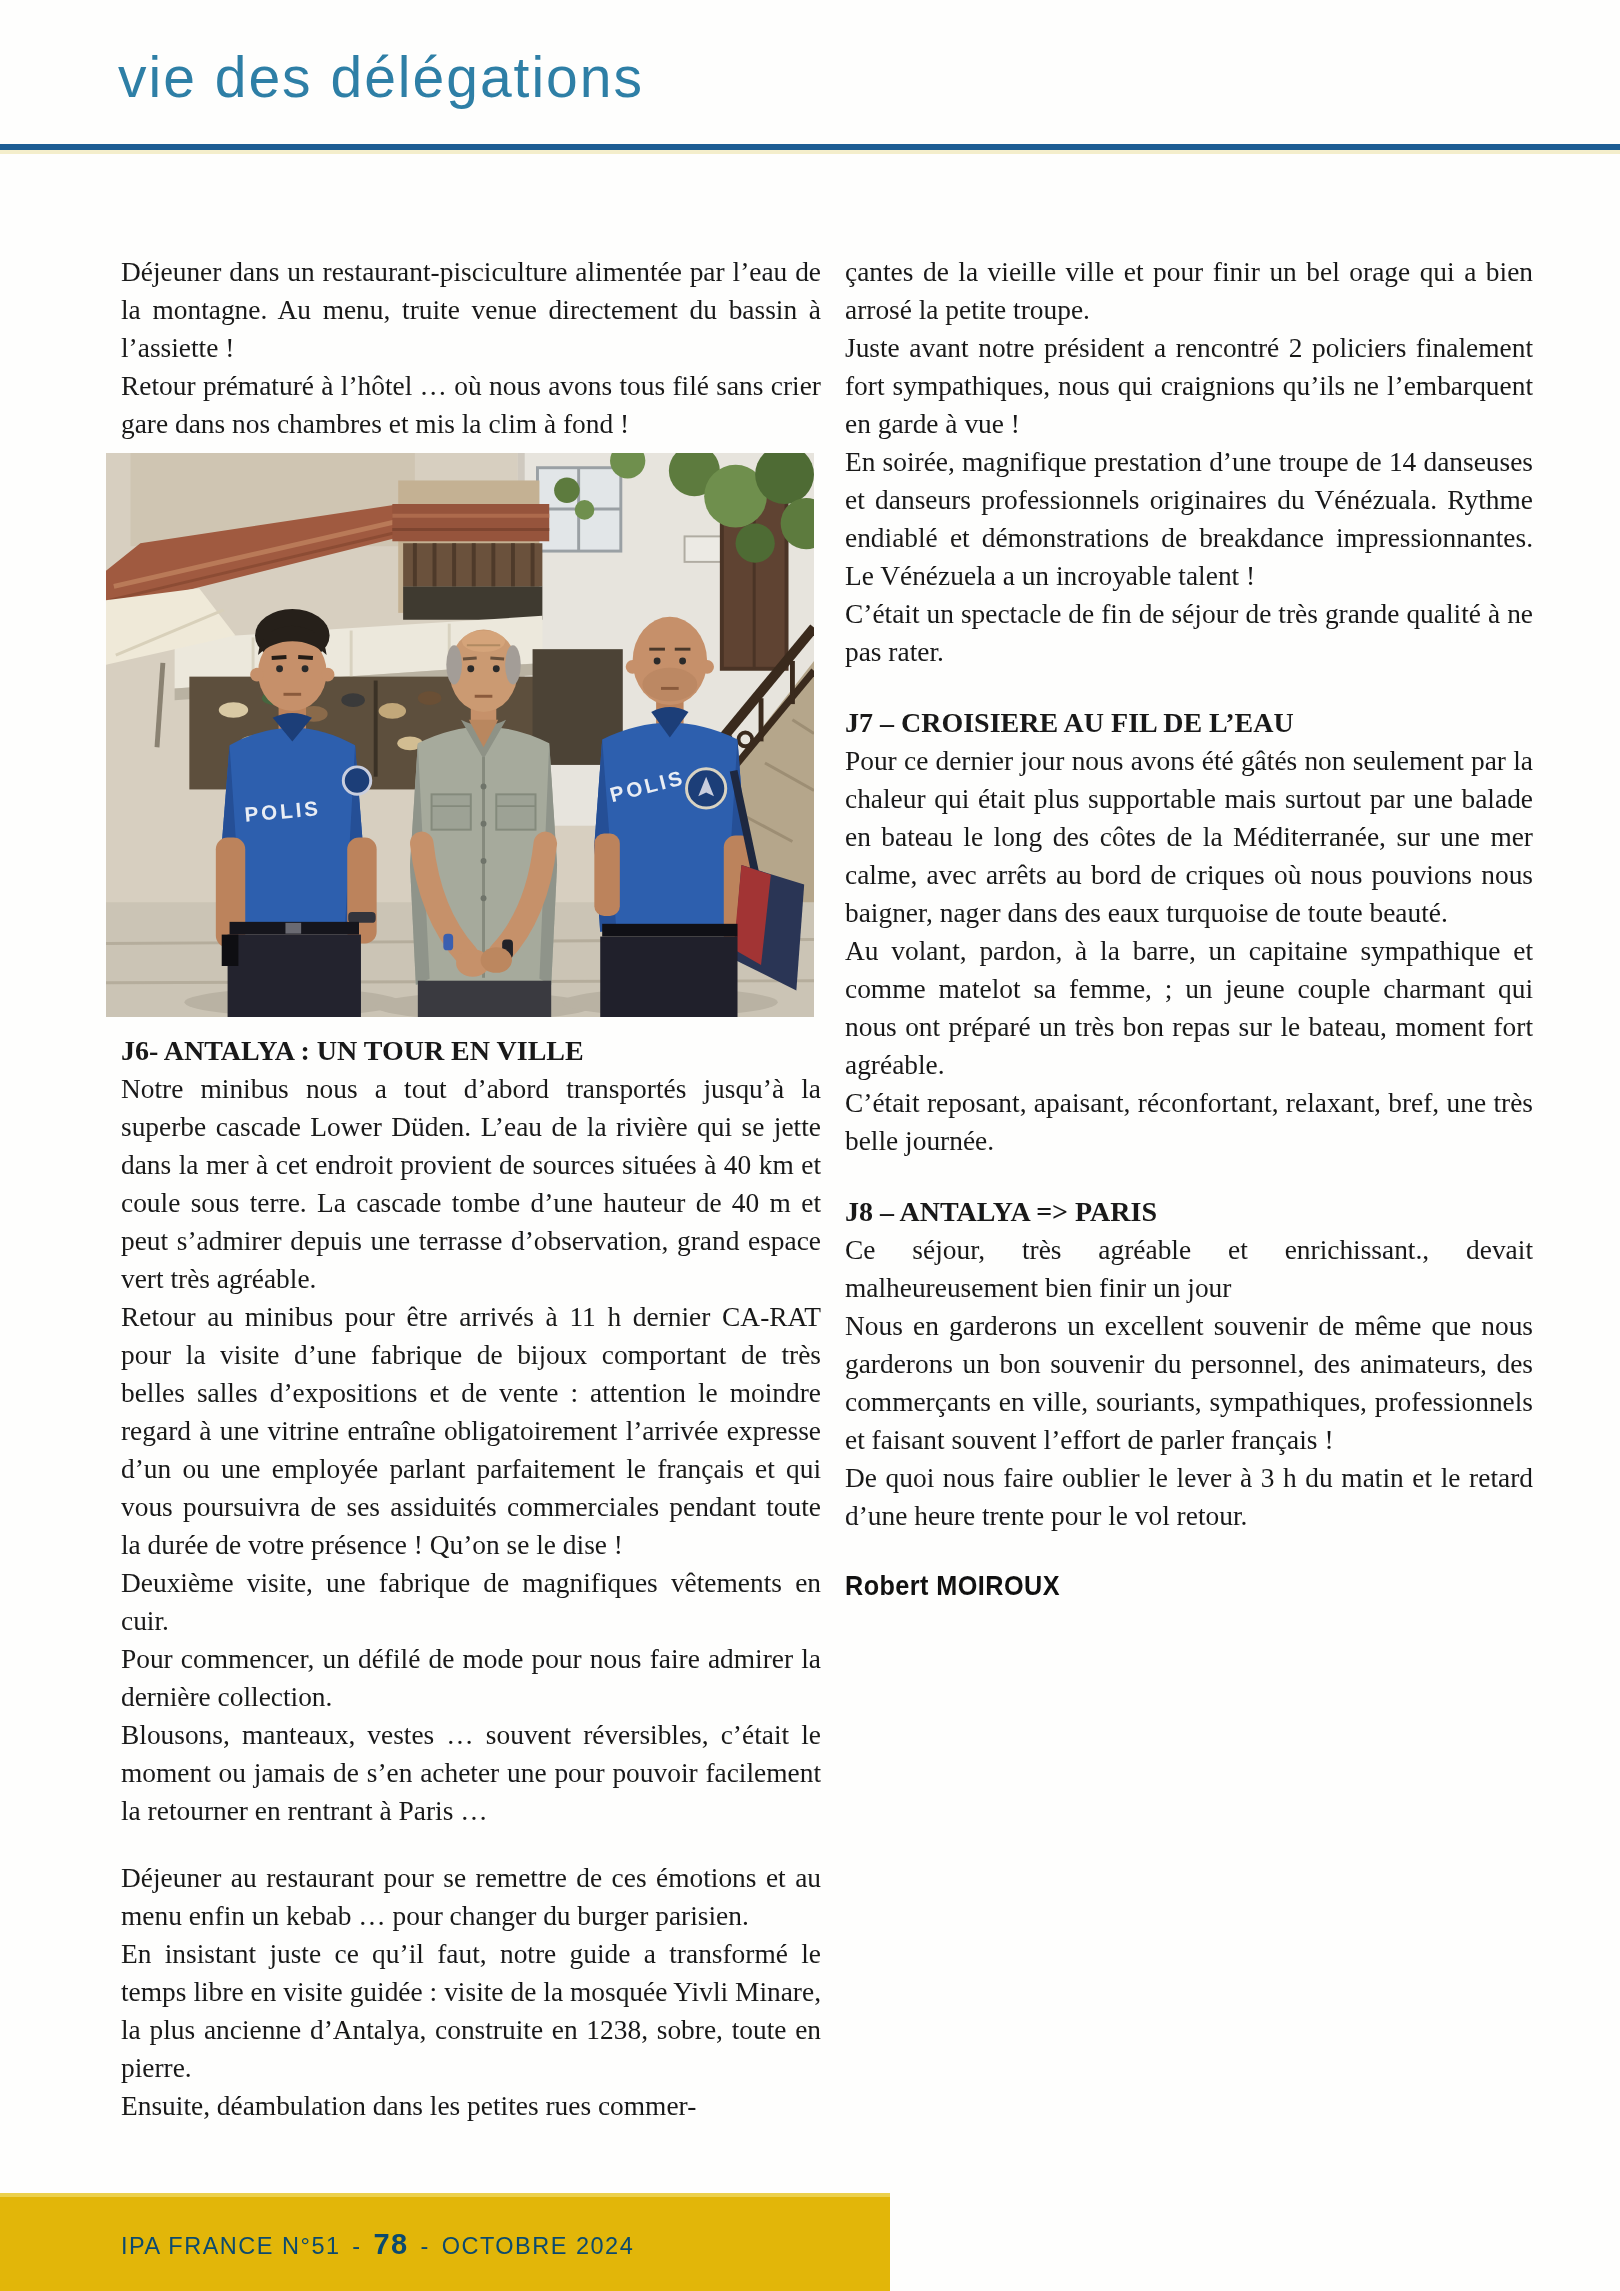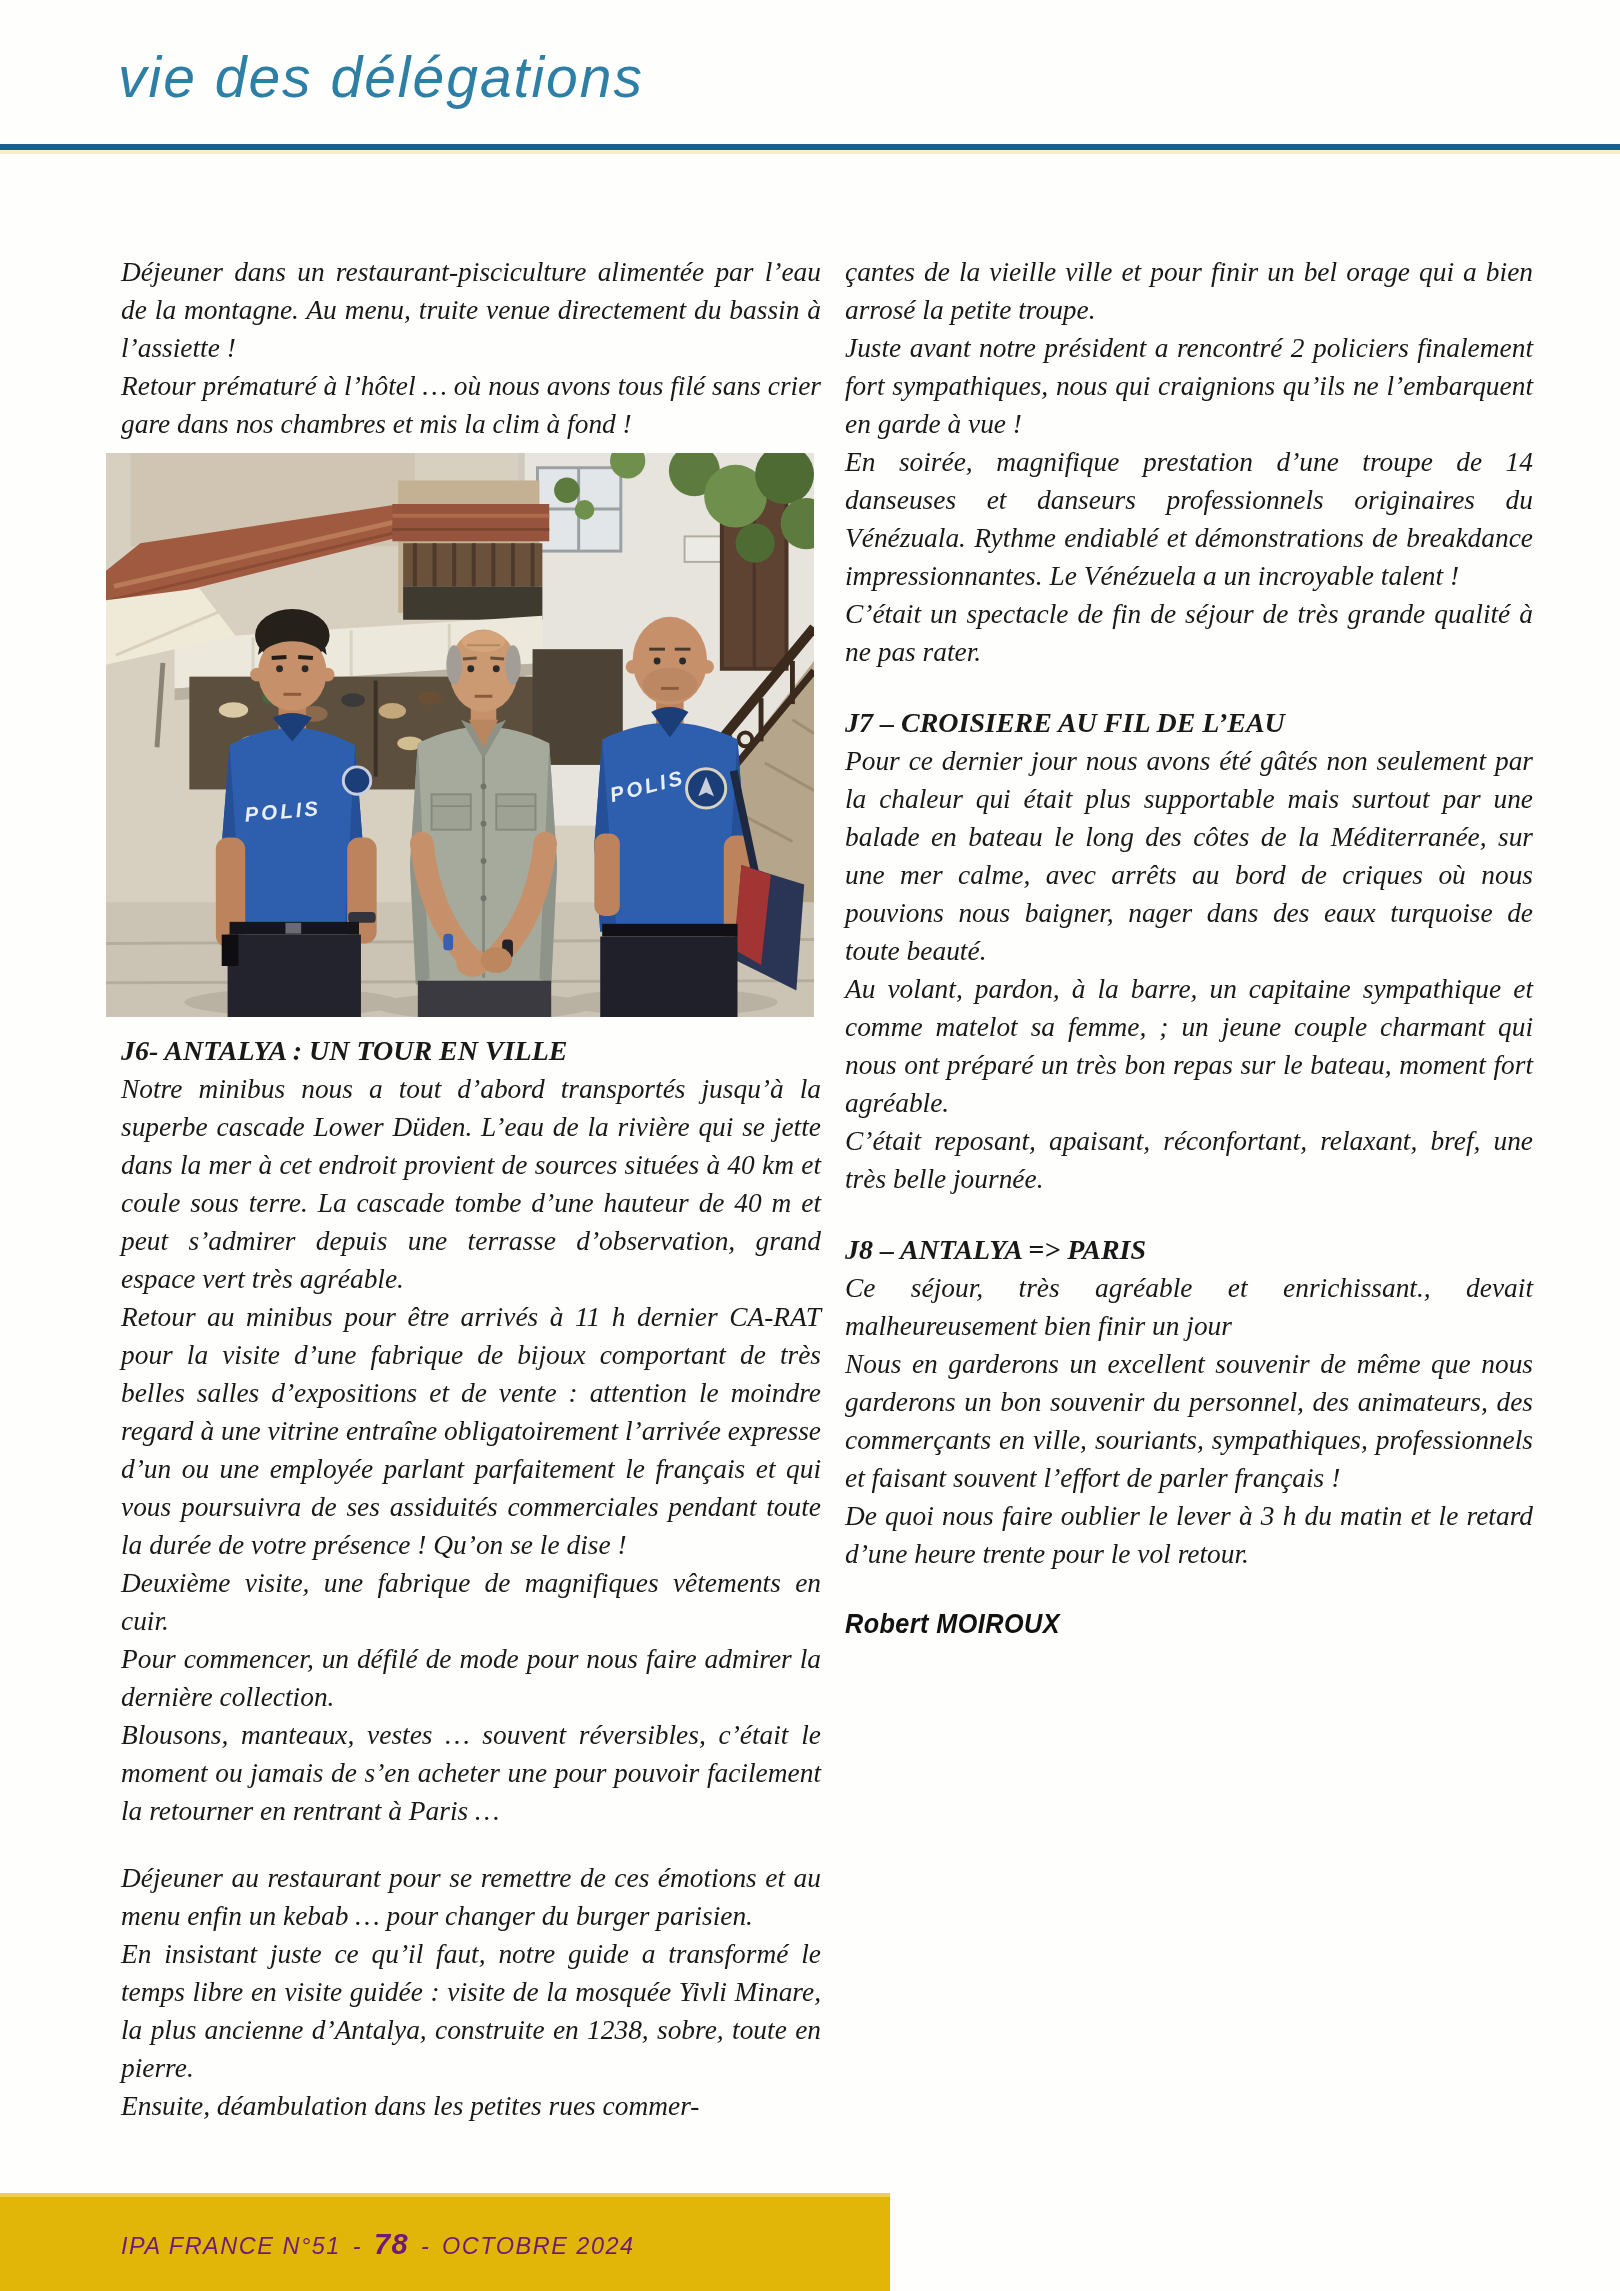--- a/index.html
+++ b/index.html
@@ -3,21 +3,20 @@
 <meta charset="utf-8">
 <style>
   html,body{margin:0;padding:0;background:#ffffff;}
   .page{
     position:relative;
     width:1620px;
     height:2292px;
     background:#fefefd;
     overflow:hidden;
     font-family:"Liberation Serif", serif;
-    font-style:italic;
   }
   
   .masthead{
     position:absolute;
     left:118px; top:49px;
     font-family:"Liberation Sans", sans-serif;
     font-weight:400;
     font-size:57px;
     line-height:1;
     letter-spacing:2px;
@@ -89,21 +88,21 @@
     border-top:4.9px solid #ecd04b;
     box-sizing:border-box;
     display:flex;
     align-items:center;
   }
   .footer-text{
     padding-left:121px;
     font-family:"Liberation Sans", sans-serif;
     font-size:23.5px;
     letter-spacing:1.5px;
-    color:#701a75;
+    color:#0c4a6e;
     white-space:nowrap;
   }
   .footer-text .sep{ margin:0 11.8px; }
   .footer-text .pg{
     font-size:29px;
     font-weight:700;
   }
 </style>
 </head>
 <body>

